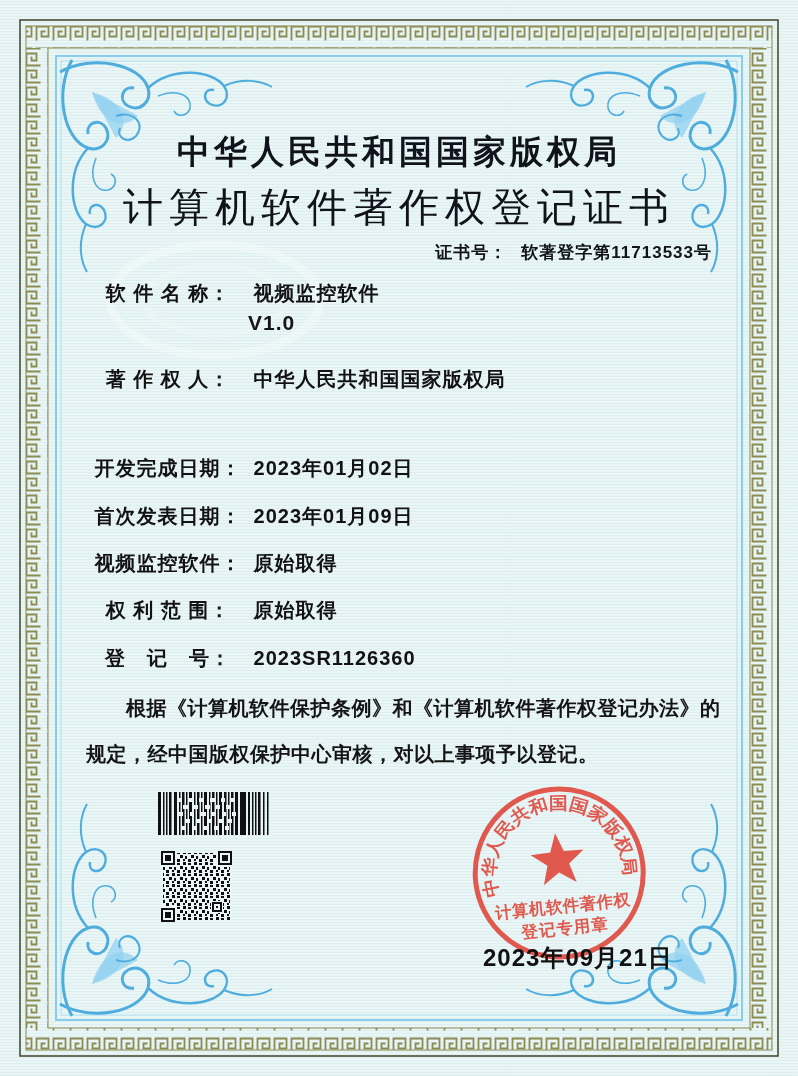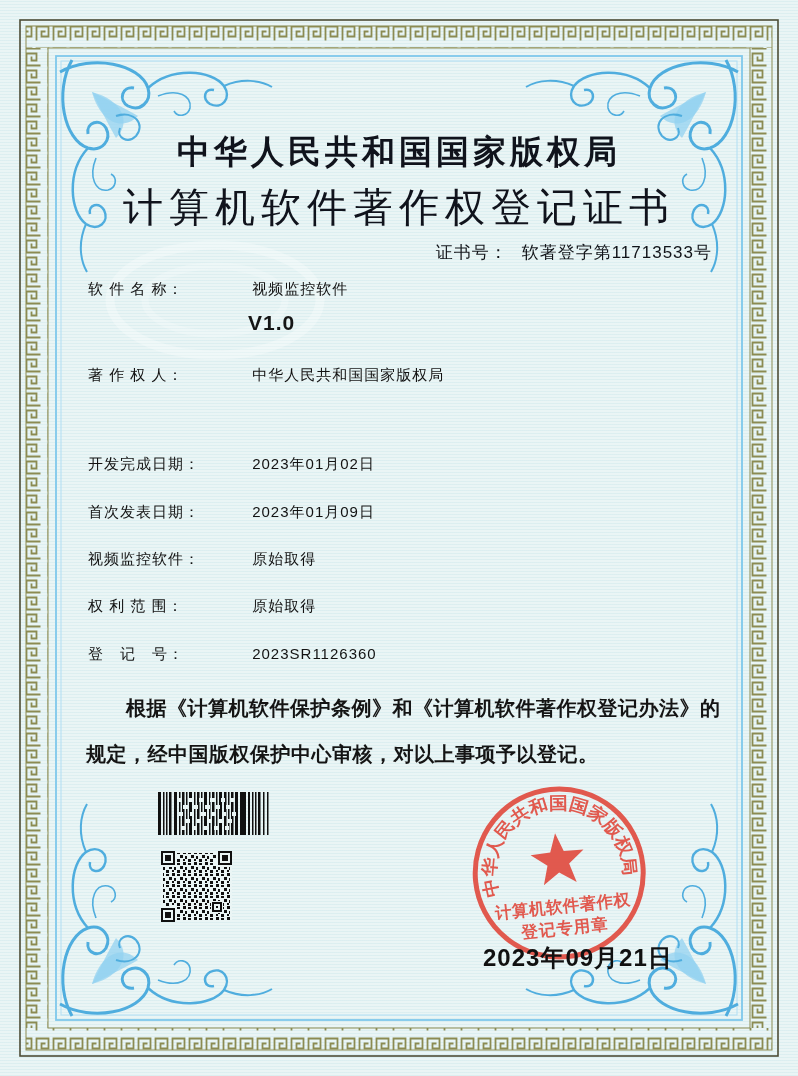--- a/index.html
+++ b/index.html
@@ -21,24 +21,24 @@
     font-size:33px;font-weight:bold;letter-spacing:4px;color:#10131c;
   }
   .cert-title{
     position:absolute;left:0;top:180px;width:100%;
     text-align:center;
     font-family:"Liberation Serif", serif;
     font-size:40px;font-weight:normal;letter-spacing:6px;color:#10131c;
   }
   .cert-no{
     position:absolute;top:241px;right:86px;
-    font-size:17px;font-weight:normal;letter-spacing:1px;color:#101318;
+    font-size:17px;font-weight:bold;letter-spacing:1px;color:#101318;
   }
   .cert-no .sep{display:inline-block;width:14px;}
-  .row{position:absolute;left:88px;font-size:15px;font-weight:normal;white-space:nowrap;}
+  .row{position:absolute;left:88px;font-size:20px;font-weight:bold;white-space:nowrap;text-align:center;}
   .row .lbl{display:inline-block;width:160px;letter-spacing:1px;color:#121212;}
   .row .val{letter-spacing:1px;color:#121212;}
   .val-line2{position:absolute;left:248px;font-size:21px;font-weight:bold;letter-spacing:1px;}
   .statement{position:absolute;left:86px;width:648px;font-size:20px;font-weight:600;line-height:46px;letter-spacing:.5px;color:#141414;}
   .statement .indent{text-indent:2em;}
   .codes{position:absolute;}
   .issue-date{
     position:absolute;left:483px;top:942px;
     font-size:24px;font-weight:bold;letter-spacing:1px;color:#101010;
   }

